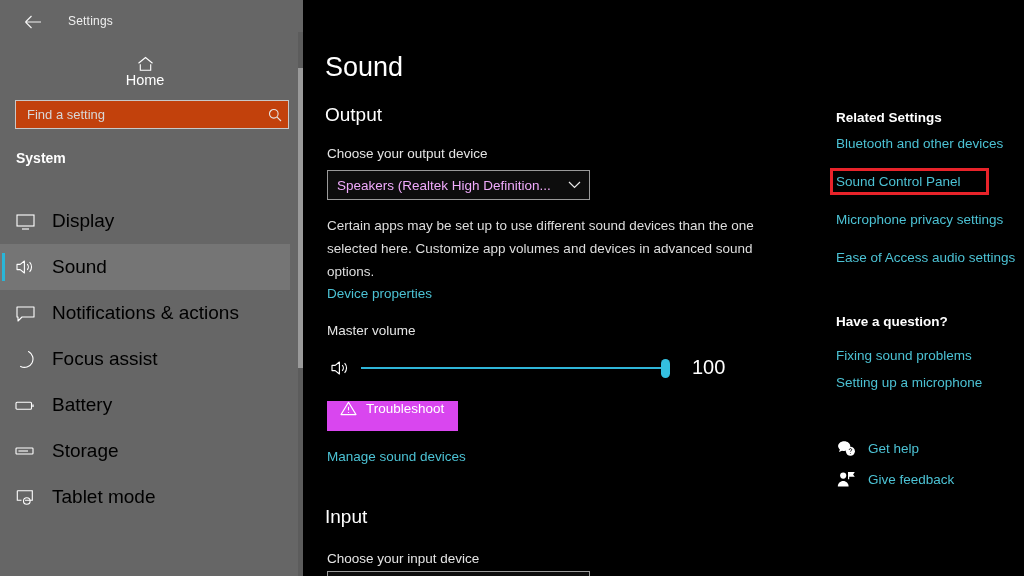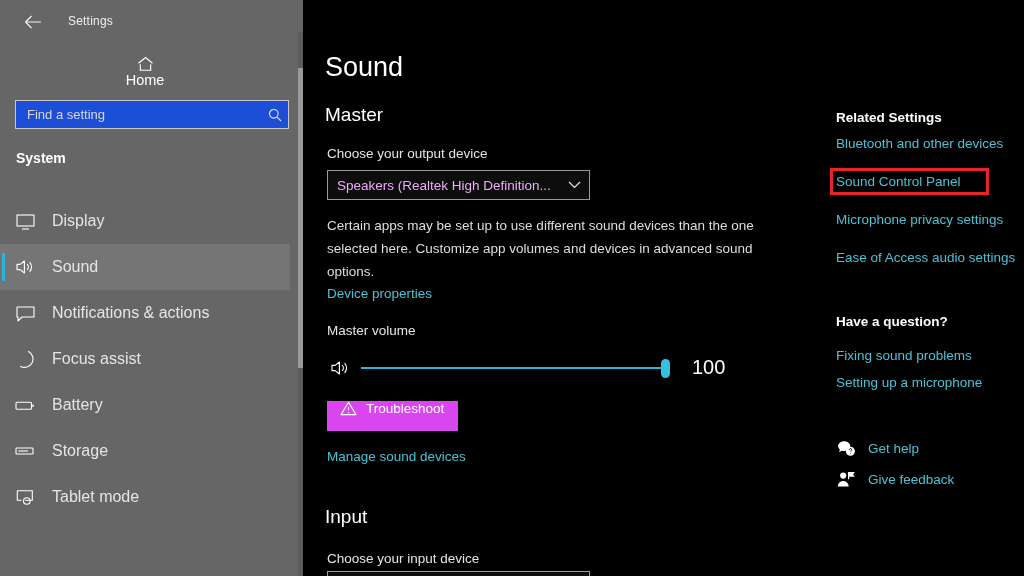--- a/index.html
+++ b/index.html
@@ -62,21 +62,21 @@
   }
   .home-label {
     font-size: 14.5px;
     color: #ffffff;
   }
 
   .search-box {
     position: absolute;
     left: 15px; top: 100px;
     width: 274px; height: 29px;
-    background: #1d4ed8;
+    background: #c2410c;
     border: 1px solid #c8c8c8;
     box-sizing: border-box;
     display: flex; align-items: center;
   }
   .search-input-text {
     flex: 1;
     padding-left: 11px;
     font-size: 13px;
     color: #d8d8d8;
   }
@@ -115,22 +115,22 @@
     background: #29b6d8;
   }
   .nav-icon {
     width: 22px; height: 22px;
     margin-left: 14px; margin-right: 16px;
     display: flex; align-items: center; justify-content: center;
     color: #ffffff;
     flex: none;
   }
   .nav-label {
-    font-size: 16px;
-    color: #e5e5e5;
+    font-size: 19px;
+    color: #000000;
     white-space: nowrap;
   }
 
   .sidebar-scroll-track {
     position: absolute;
     right: 0; top: 32px;
     width: 5px; height: 544px;
     background: #5c5c5c;
   }
   .sidebar-scroll-thumb {
@@ -481,21 +481,21 @@
       <svg width="11" height="11" viewBox="0 0 11 11">
           <rect x="0.6" y="0.6" width="9.8" height="9.8" stroke="currentColor" stroke-width="1.1" fill="none"></rect>
         </svg>
     </div>
   </div>
 
   <div class="main">
 
     <div class="page-title">Sound</div>
 
-    <div class="h2 out-h2">Master</div>
+    <div class="h2 out-h2">Output</div>
 
     <div class="field-label out-label">Choose your output device</div>
 
     <div class="dropdown dd-output">
       <span class="dd-text">Speakers (Realtek High Definition...</span>
       <span class="dd-chev">
         <svg width="13" height="8" viewBox="0 0 13 8" fill="none">
             <path d="M1 1l5.5 5.5L12 1" stroke="currentColor" stroke-width="1.2"></path>
           </svg>
       </span>

